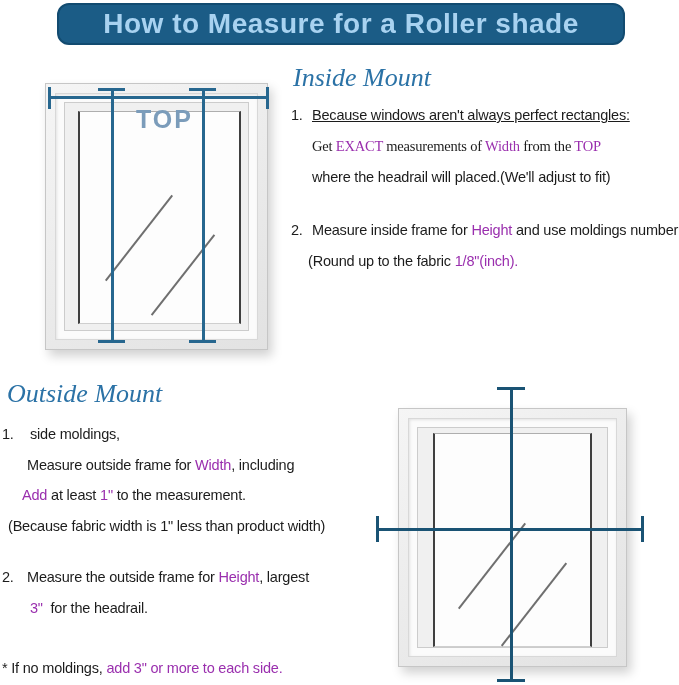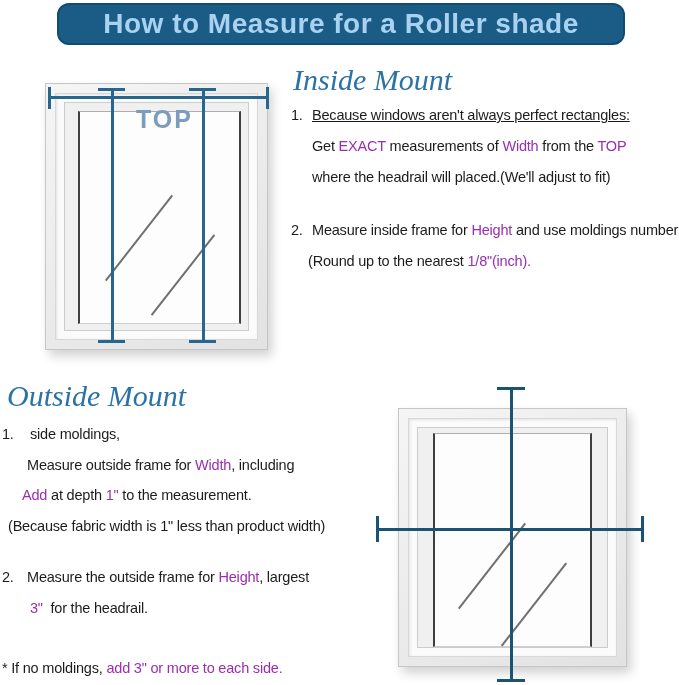--- a/index.html
+++ b/index.html
@@ -7,21 +7,21 @@
         font-family:"Liberation Sans",sans-serif;color:#1c1c1c;}
 
   
   .banner{position:absolute;left:57px;top:3px;width:568px;height:42px;
           background:#1b5c86;border:2px solid #124b70;border-radius:12px;
           box-sizing:border-box;display:flex;align-items:center;justify-content:center;}
   .banner span{color:#a8d2f0;font-size:28px;font-weight:bold;letter-spacing:.5px;}
 
   
   .mount-heading{position:absolute;font-family:"Liberation Serif","DejaVu Serif",serif;
-          font-style:italic;font-size:30px;color:#2b72a6;white-space:nowrap;}
+          font-style:italic;font-size:26px;color:#2b72a6;white-space:nowrap;}
   .h-inside{left:293px;top:63px;}
   .h-outside{left:7px;top:379px;}
 
   
   .tblock{position:absolute;font-size:14.5px;letter-spacing:-0.2px;white-space:nowrap;}
   .tblock .num{position:absolute;left:0;top:0;}
   .rcol{line-height:31px;}
   .lcol{line-height:30.5px;}
   .r-item1{left:291px;top:100px;}
   .r-item2{left:291px;top:215px;}
@@ -105,42 +105,42 @@
   <div class="ml c1 w1-v2t"></div>
   <div class="ml c1 w1-v2b"></div>
   <div class="top-label">TOP</div>
 
   <div class="mount-heading h-inside">Inside Mount</div>
 
   <div class="tblock rcol r-item1">
     <span class="num">1.</span>
     <div>
         <div style="padding-left: 21px; text-decoration: underline;"><span>Because windows aren't always perfect rectangles:</span></div>
-        <div style="padding-left: 21px;"><span>Get </span><span class="accent">EXACT</span><span> measurements of </span><span class="accent">Width</span><span> from the </span><span class="accent">TOP</span></div>
+        <div style="padding-left: 21px; font-family: Liberation Serif, serif;"><span>Get </span><span class="accent">EXACT</span><span> measurements of </span><span class="accent">Width</span><span> from the </span><span class="accent">TOP</span></div>
         <div style="padding-left: 21px;"><span>where the headrail will placed.(We'll adjust to fit)</span></div>
       </div>
   </div>
 
   <div class="tblock rcol r-item2">
     <span class="num">2.</span>
     <div>
         <div style="padding-left: 21px;"><span>Measure inside frame for </span><span class="accent">Height</span><span> and use moldings number</span></div>
-        <div style="padding-left: 17px;"><span>(Round up to the nearest </span><span class="accent">1/8"(inch).</span></div>
+        <div style="padding-left: 17px;"><span>(Round up to the fabric </span><span class="accent">1/8"(inch).</span></div>
       </div>
   </div>
 
 
   <div class="mount-heading h-outside">Outside Mount</div>
 
   <div class="tblock lcol l-item1">
     <span class="num">1.</span>
     <div>
         <div style="padding-left: 28px;"><span>side moldings,</span></div>
         <div style="padding-left: 25px;"><span>Measure outside frame for </span><span class="accent">Width</span><span>, including</span></div>
-        <div style="padding-left: 20px;"><span class="accent">Add</span><span> at depth </span><span class="accent">1"</span><span> to the measurement.</span></div>
+        <div style="padding-left: 20px;"><span class="accent">Add</span><span> at least </span><span class="accent">1"</span><span> to the measurement.</span></div>
         <div style="padding-left: 6px;"><span>(Because fabric width is 1" less than product width)</span></div>
       </div>
   </div>
 
   <div class="tblock lcol l-item2">
     <span class="num">2.</span>
     <div>
         <div style="padding-left: 25px;"><span>Measure the outside frame for </span><span class="accent">Height</span><span>, largest</span></div>
         <div style="padding-left: 28px;"><span class="accent">3"</span><span>&nbsp; for the headrail.</span></div>
       </div>

